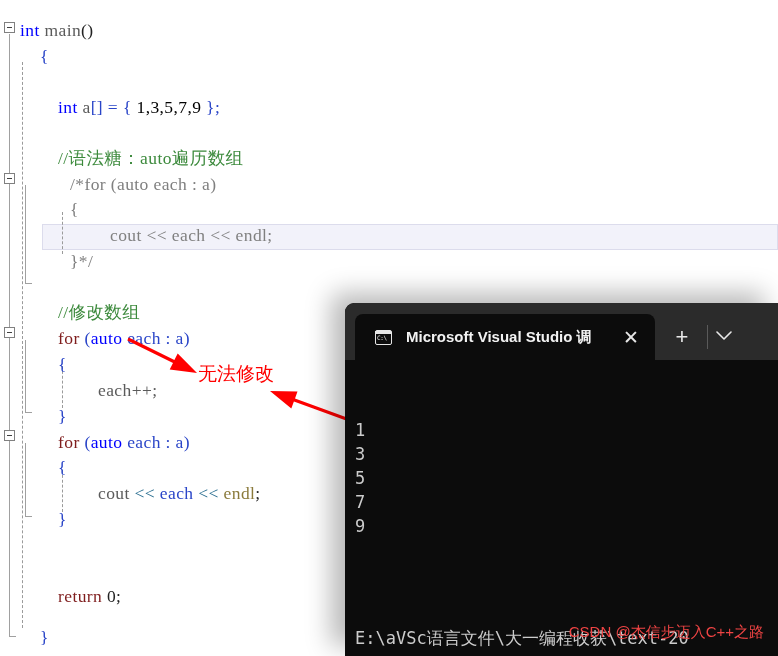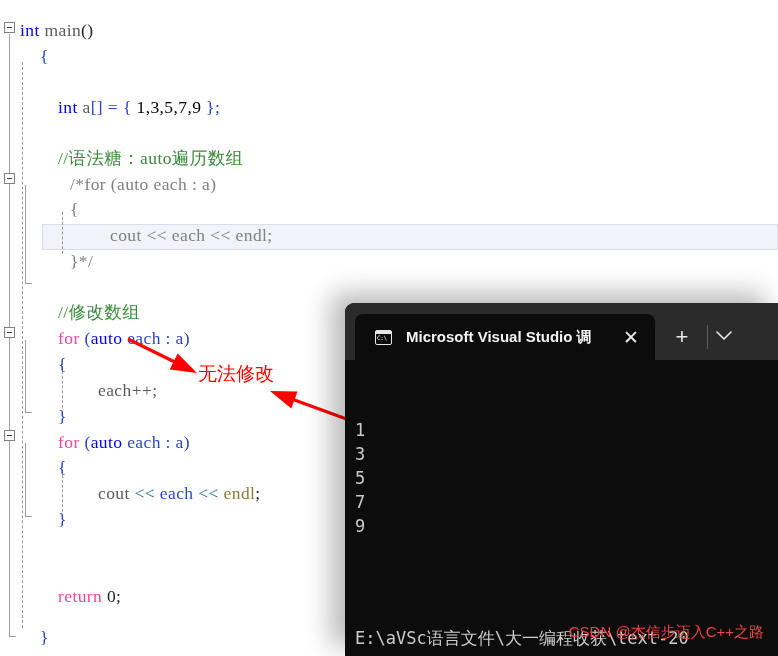--- a/index.html
+++ b/index.html
@@ -37,21 +37,21 @@
     height: 25.6px;
     white-space: pre;
     font-family: "Liberation Serif", serif;
     font-size: 17.5px;
     line-height: 25.6px;
     letter-spacing: 0.4px;
   }
 
   
   .kw   { color: #0000ff; }          
-  .kw2  { color: #ec4899; }
+  .kw2  { color: #7f1d1d; }
   .num  { color: #000000; }
   .cmt  { color: #808080; margin-left: 12px; }          
   .cmtg { color: #3c8a3c; }
   .cout { color: #5b5b5b; }
   .endl { color: #8a7a3b; }
   .shift{ color: #2b6f91; }
   .blue { color: #2a45c8; }
   .brace{ color: #222222; }
 
   

